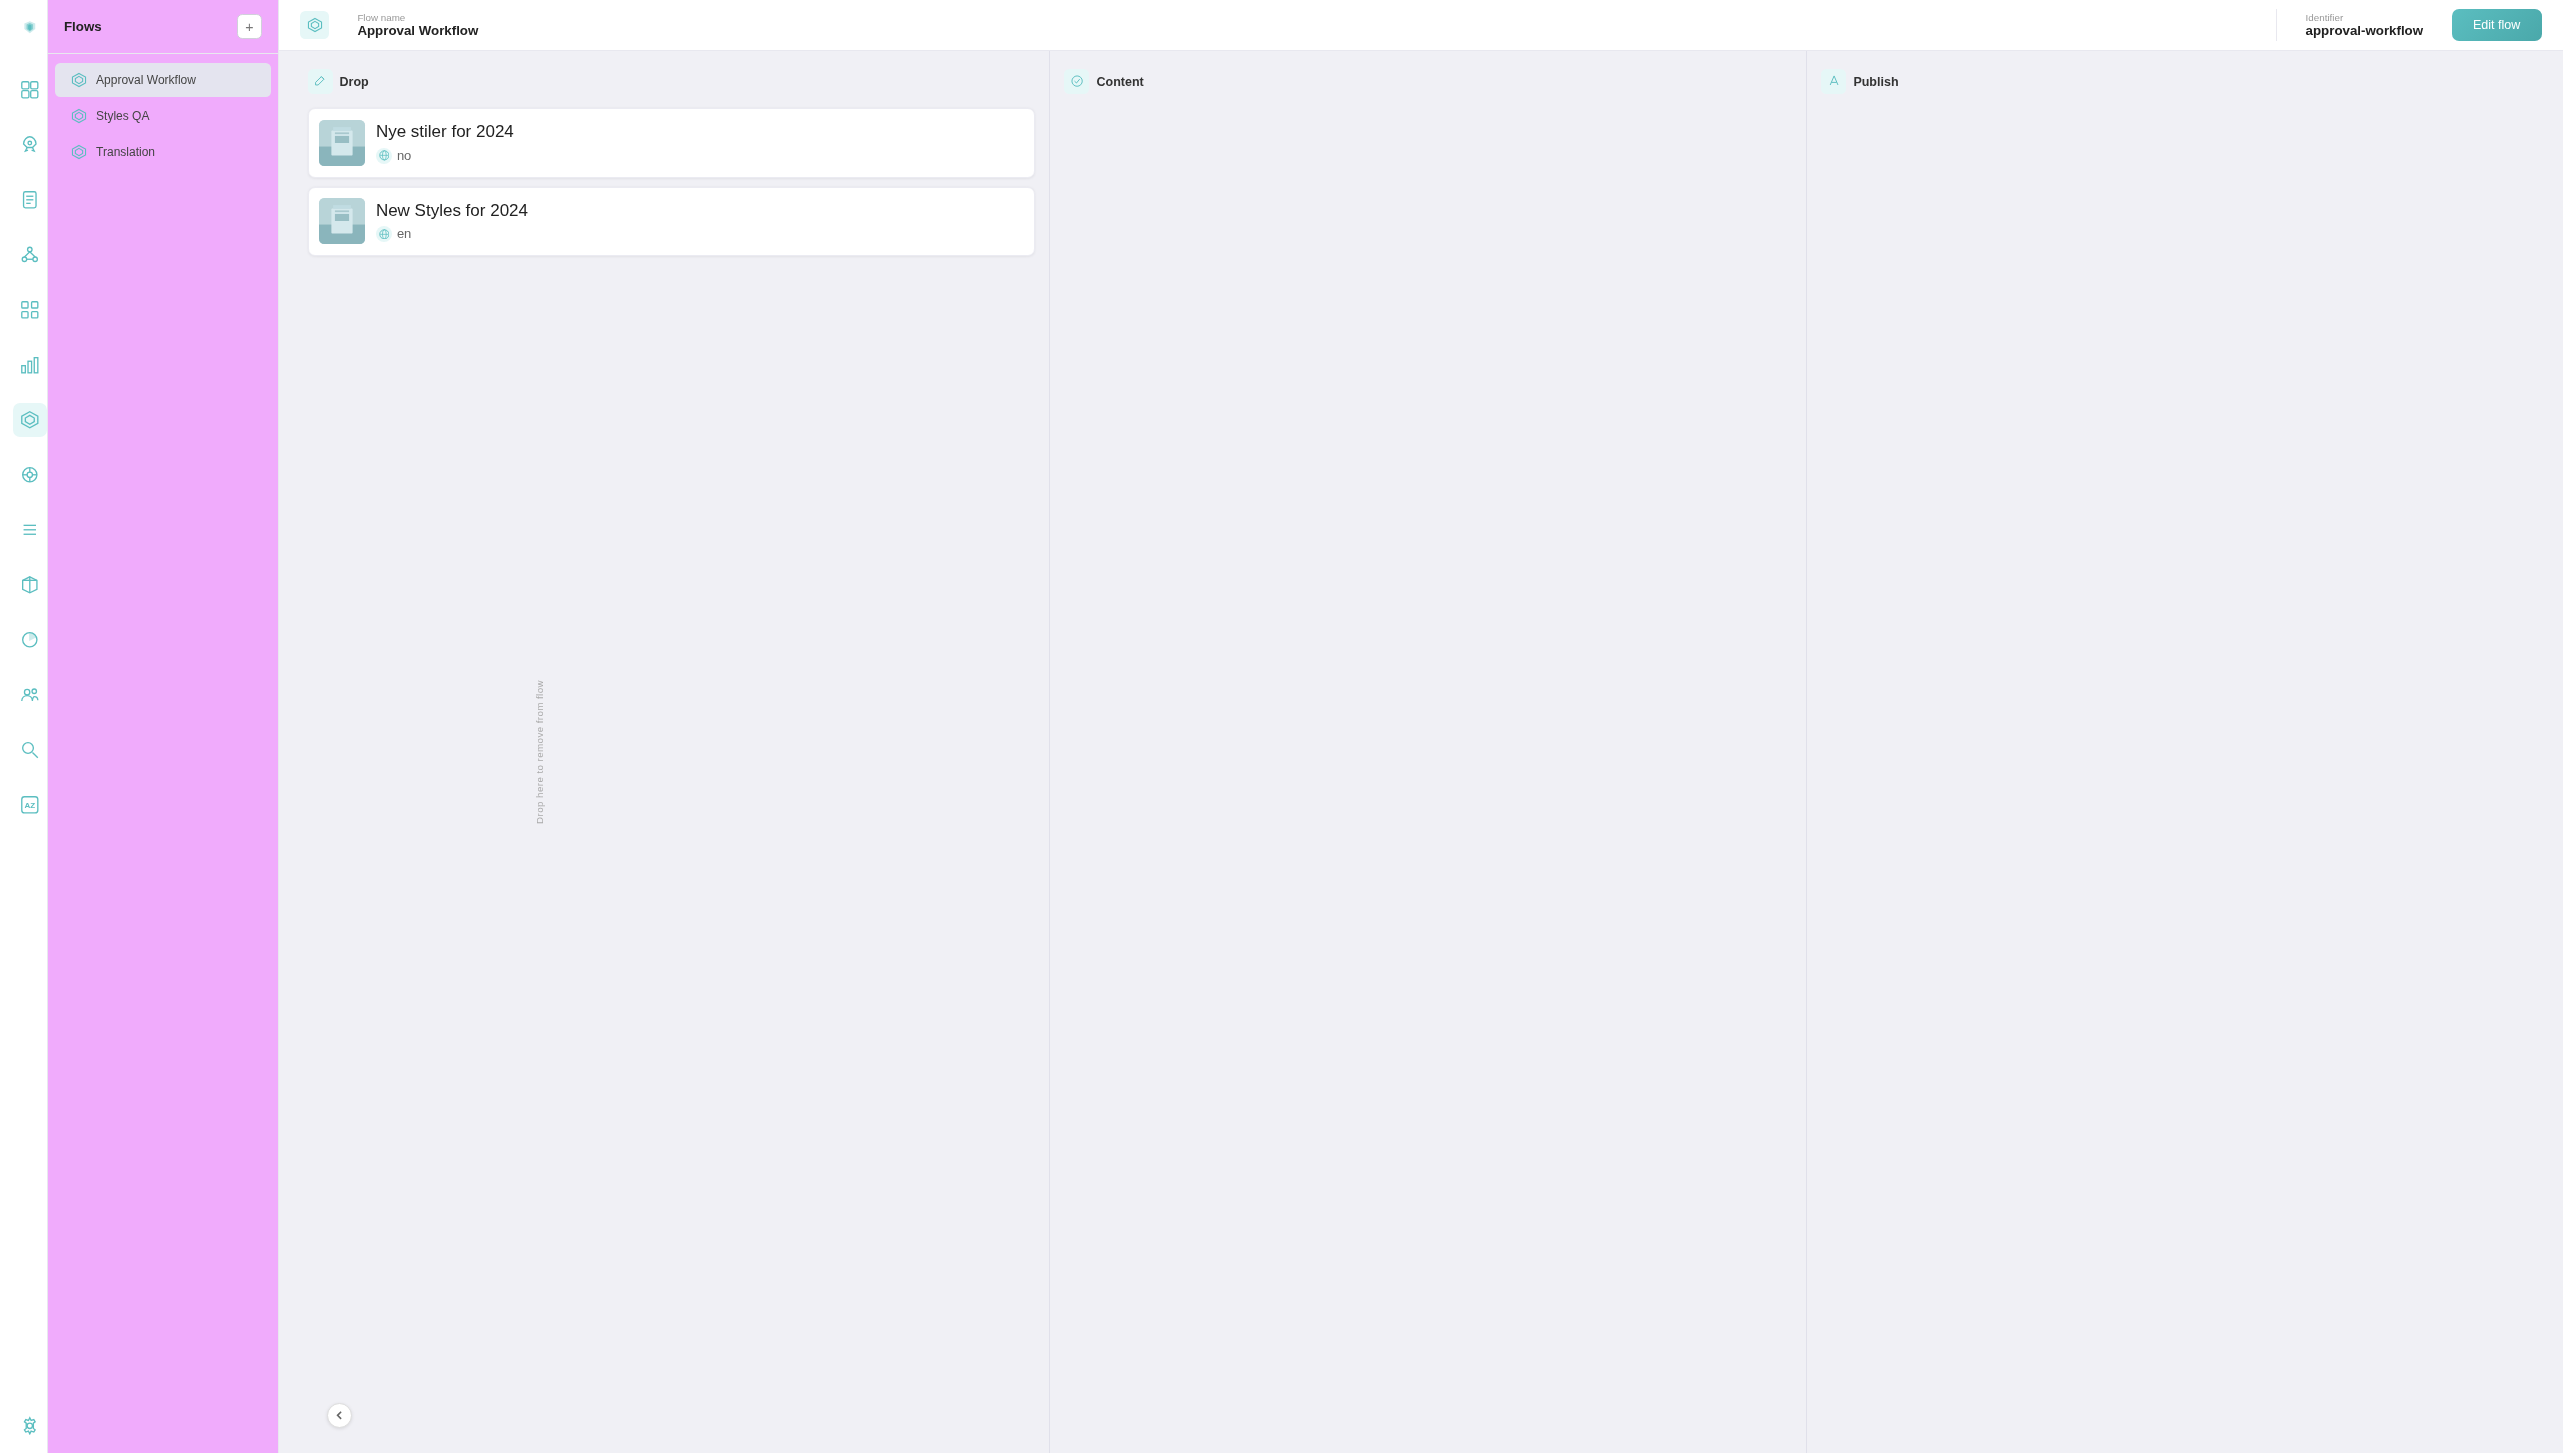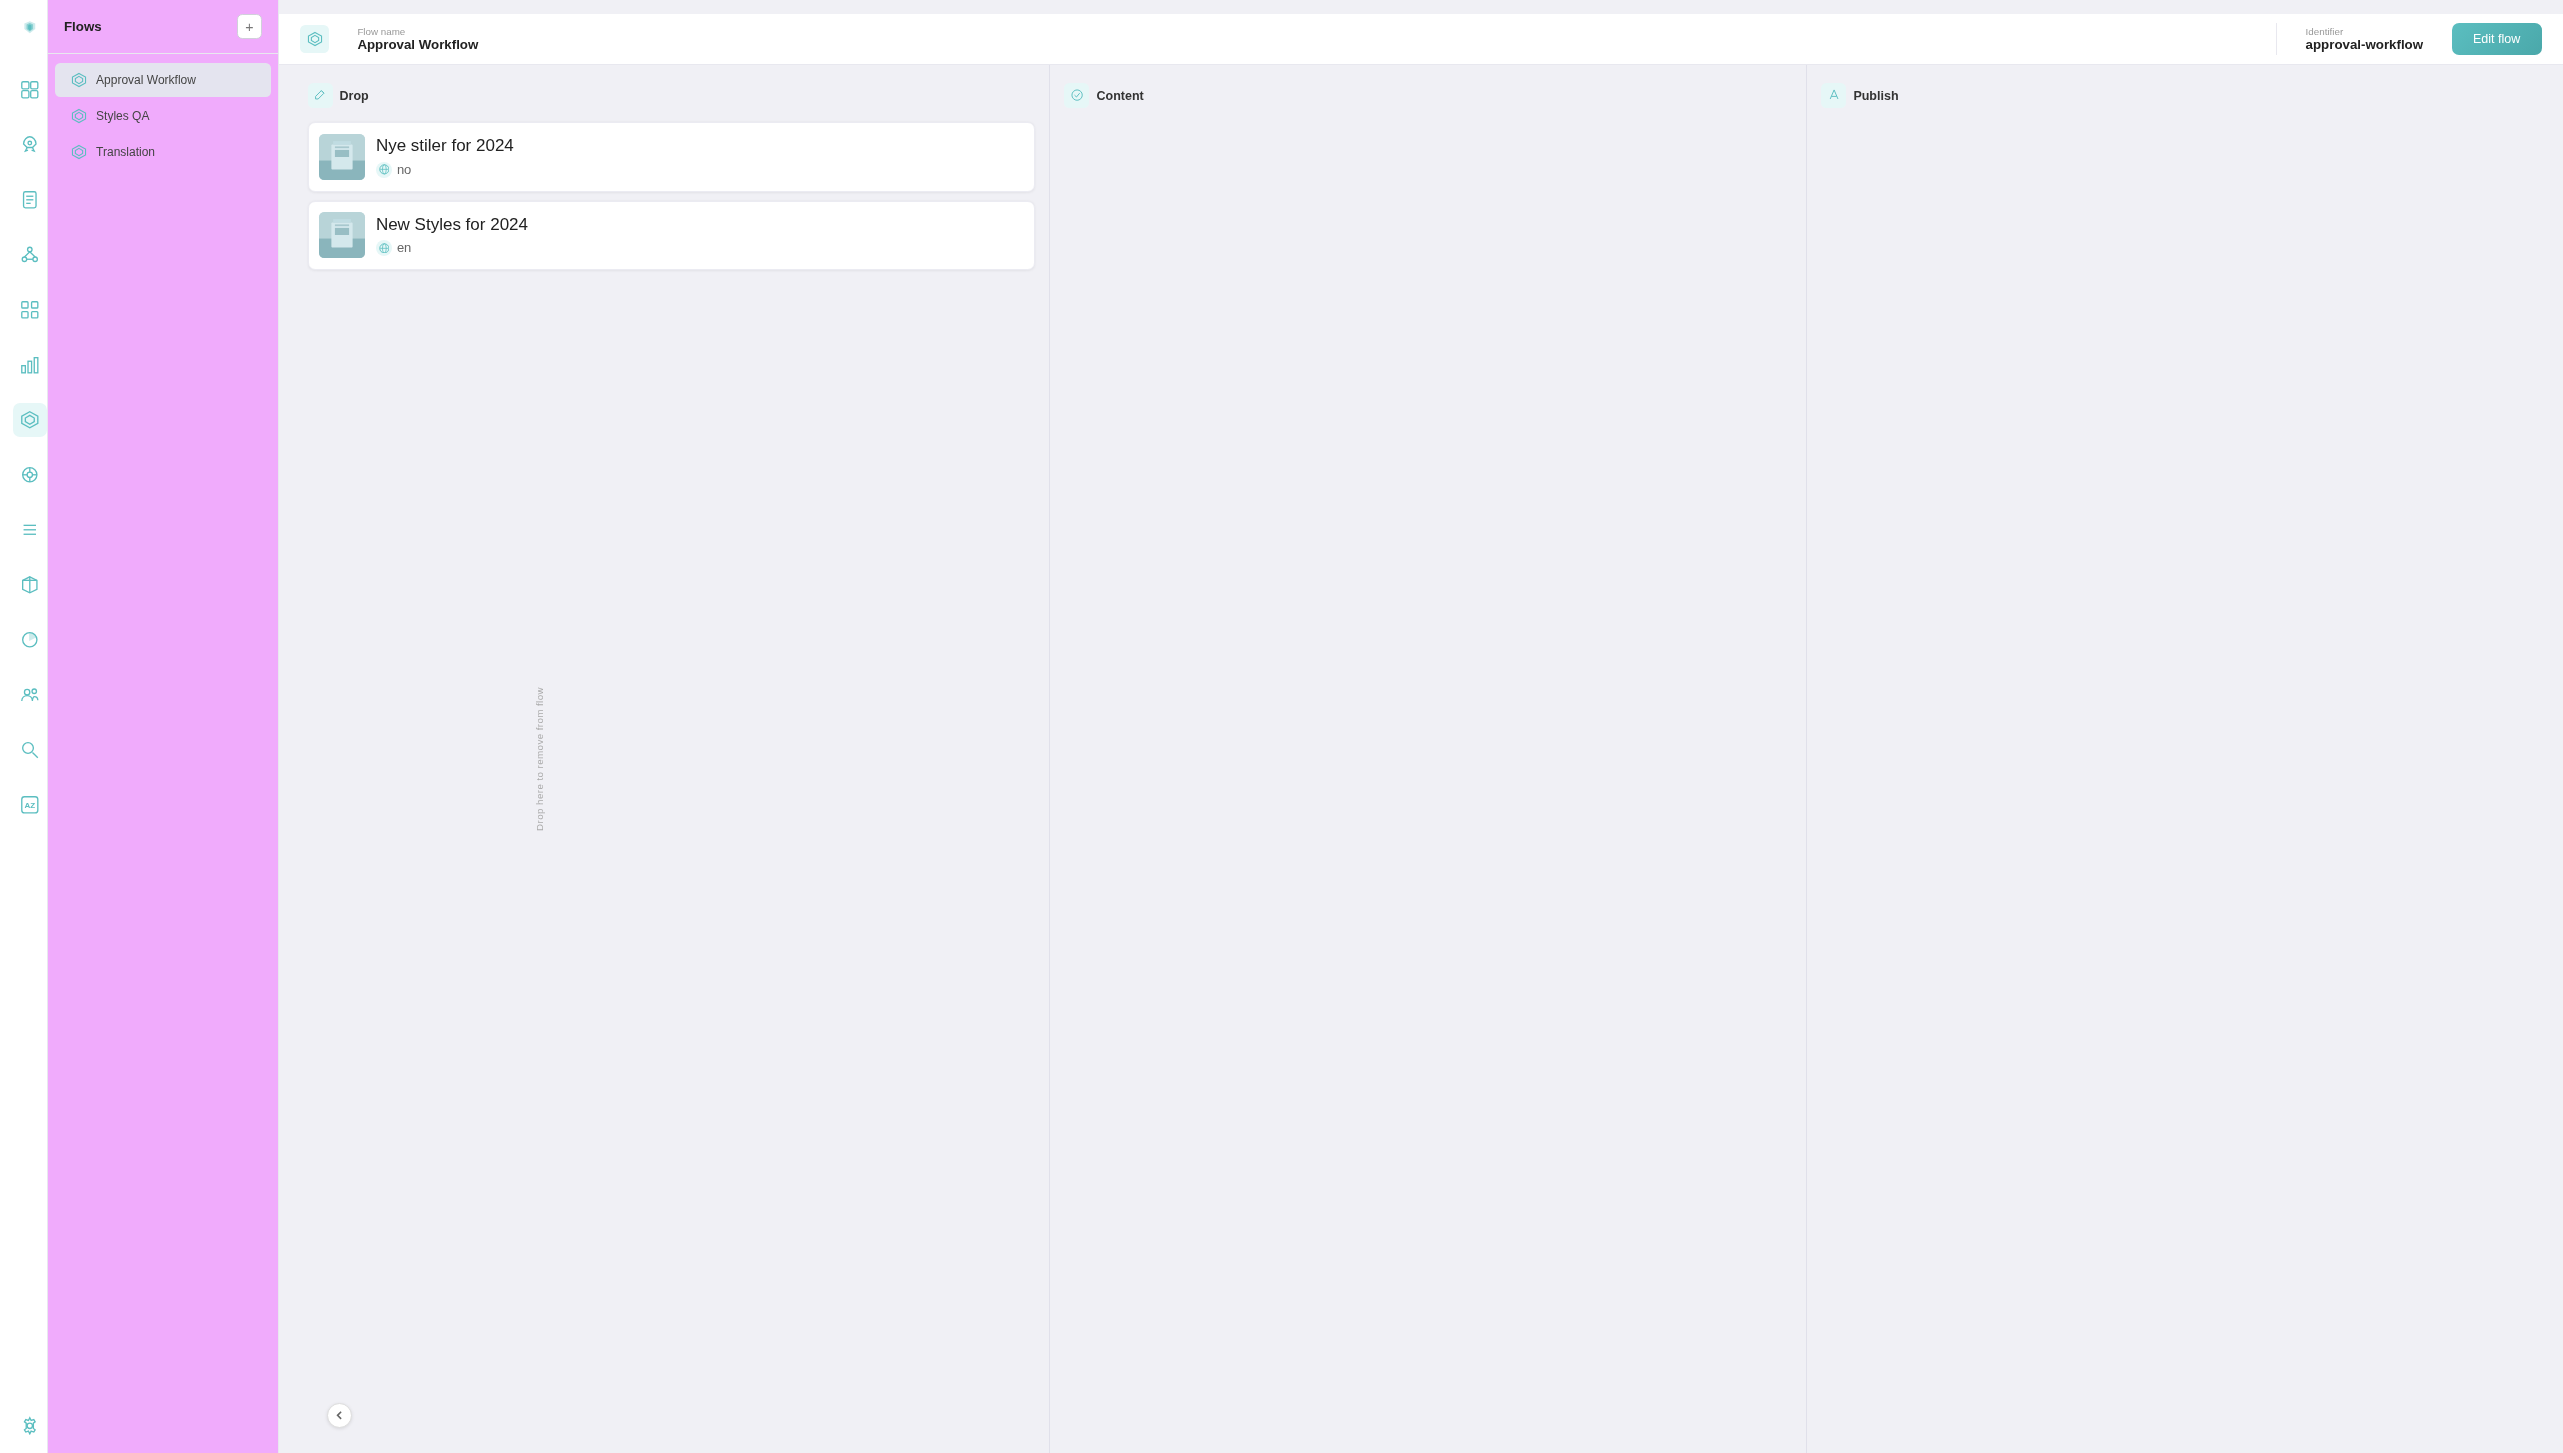--- a/index.html
+++ b/index.html
@@ -107,21 +107,20 @@
     }
 
     
     .topbar {
       background: #fff;
       border-bottom: 0.9px solid #e8e8ef;
       padding: 9px 21.4px;
       display: flex;
       align-items: center;
       gap: 28.5px;
-      margin-top: 14px;
     }
     .topbar-icon {
       width: 28.5px;
       height: 28.5px;
       background: #e6f7f7;
       border-radius: 5.3px;
       display: flex;
       align-items: center;
       justify-content: center;
       color: #5bbec0;

